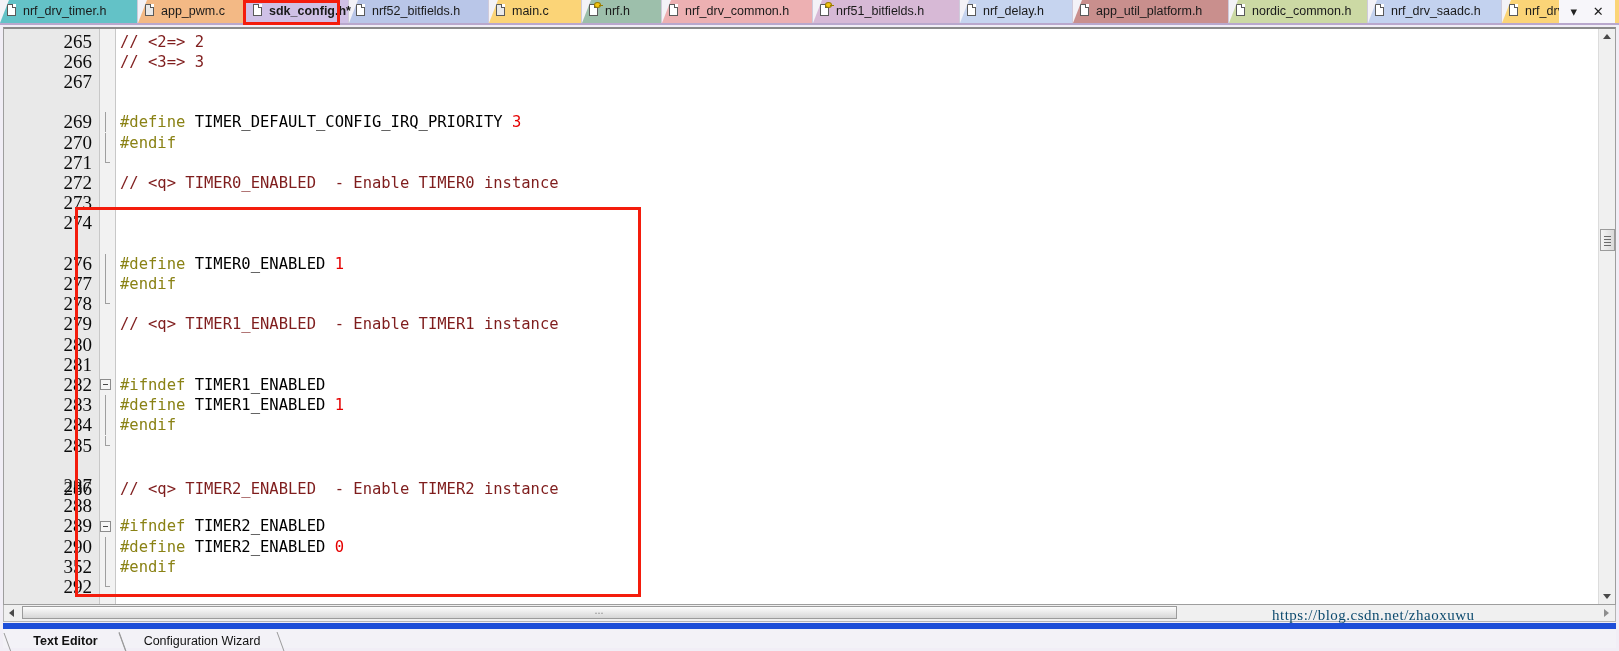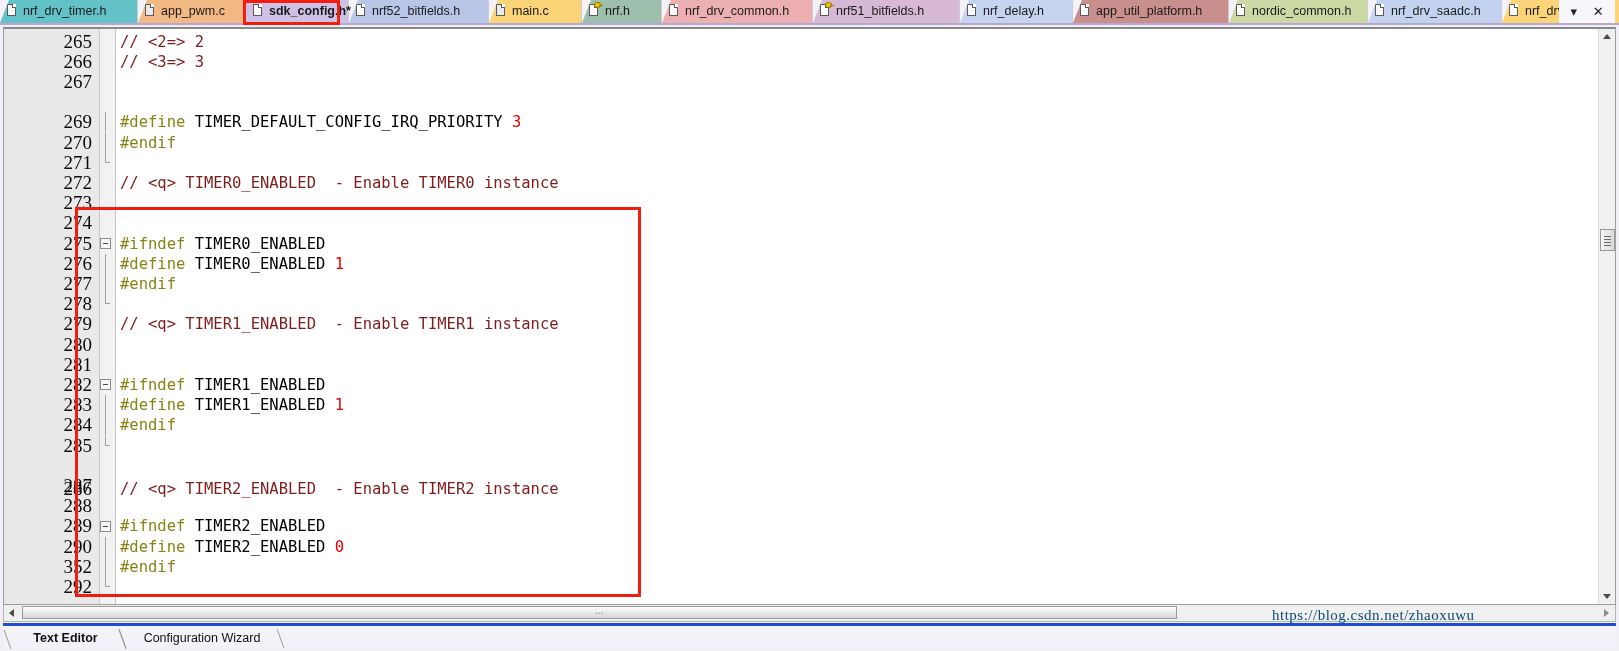--- a/index.html
+++ b/index.html
@@ -332,21 +332,21 @@
     letter-spacing: 1px;
   }
 
   
   #bottom-bar {
     position: absolute;
     left: 3px; top: 623px;
     width: 1613px;
     height: 25px;
     background: #f3f2f7;
-    border-top: 3px solid #1d4ed8;
+    border-top: 6px solid #1d4ed8;
     box-sizing: border-box;
   }
   .btab {
     position: absolute;
     top: 1px;
     height: 22px;
     line-height: 22px;
     font-size: 12.5px;
     color: #111;
     padding: 0 10px 0 12px;
@@ -408,21 +408,20 @@
     <div id="code-area">
         <div class="row" style="top: 2.5px;"><div class="lineno">265</div><div class="code"><span class="c-com">// &lt;2=&gt; 2</span></div></div>
         <div class="row" style="top: 22.7px;"><div class="lineno">266</div><div class="code"><span class="c-com">// &lt;3=&gt; 3</span></div></div>
         <div class="row" style="top: 42.9px;"><div class="lineno">267</div><div class="code"></div></div>
         <div class="row" style="top: 83.3px;"><div class="lineno">269</div><div class="foldline"></div><div class="code"><span class="c-pre">#define </span><span class="c-id">TIMER_DEFAULT_CONFIG_IRQ_PRIORITY </span><span class="c-num">3</span></div></div>
         <div class="row" style="top: 103.5px;"><div class="lineno">270</div><div class="foldline"></div><div class="code"><span class="c-pre">#endif</span></div></div>
         <div class="row" style="top: 123.7px;"><div class="lineno">271</div><div class="foldend"></div><div class="code"></div></div>
         <div class="row" style="top: 143.9px;"><div class="lineno">272</div><div class="code"><span class="c-com">// &lt;q&gt; TIMER0_ENABLED  - Enable TIMER0 instance</span></div></div>
         <div class="row" style="top: 164.1px;"><div class="lineno">273</div><div class="code"></div></div>
         <div class="row" style="top: 184.3px;"><div class="lineno">274</div><div class="code"></div></div>
-        <div class="row" style="top: 204.5px;"><div class="lineno">275</div><div class="fold"></div><div class="code"><span class="c-pre">#ifndef </span><span class="c-id">TIMER0_ENABLED</span></div></div>
         <div class="row" style="top: 224.7px;"><div class="lineno">276</div><div class="foldline"></div><div class="code"><span class="c-pre">#define </span><span class="c-id">TIMER0_ENABLED </span><span class="c-num">1</span></div></div>
         <div class="row" style="top: 244.9px;"><div class="lineno">277</div><div class="foldline"></div><div class="code"><span class="c-pre">#endif</span></div></div>
         <div class="row" style="top: 265.1px;"><div class="lineno">278</div><div class="foldend"></div><div class="code"></div></div>
         <div class="row" style="top: 285.3px;"><div class="lineno">279</div><div class="code"><span class="c-com">// &lt;q&gt; TIMER1_ENABLED  - Enable TIMER1 instance</span></div></div>
         <div class="row" style="top: 305.5px;"><div class="lineno">280</div><div class="code"></div></div>
         <div class="row" style="top: 325.7px;"><div class="lineno">281</div><div class="code"></div></div>
         <div class="row" style="top: 345.9px;"><div class="lineno">282</div><div class="fold"></div><div class="code"><span class="c-pre">#ifndef </span><span class="c-id">TIMER1_ENABLED</span></div></div>
         <div class="row" style="top: 366.1px;"><div class="lineno">283</div><div class="foldline"></div><div class="code"><span class="c-pre">#define </span><span class="c-id">TIMER1_ENABLED </span><span class="c-num">1</span></div></div>
         <div class="row" style="top: 386.3px;"><div class="lineno">284</div><div class="foldline"></div><div class="code"><span class="c-pre">#endif</span></div></div>
         <div class="row" style="top: 406.5px;"><div class="lineno">285</div><div class="foldend"></div><div class="code"></div></div>

